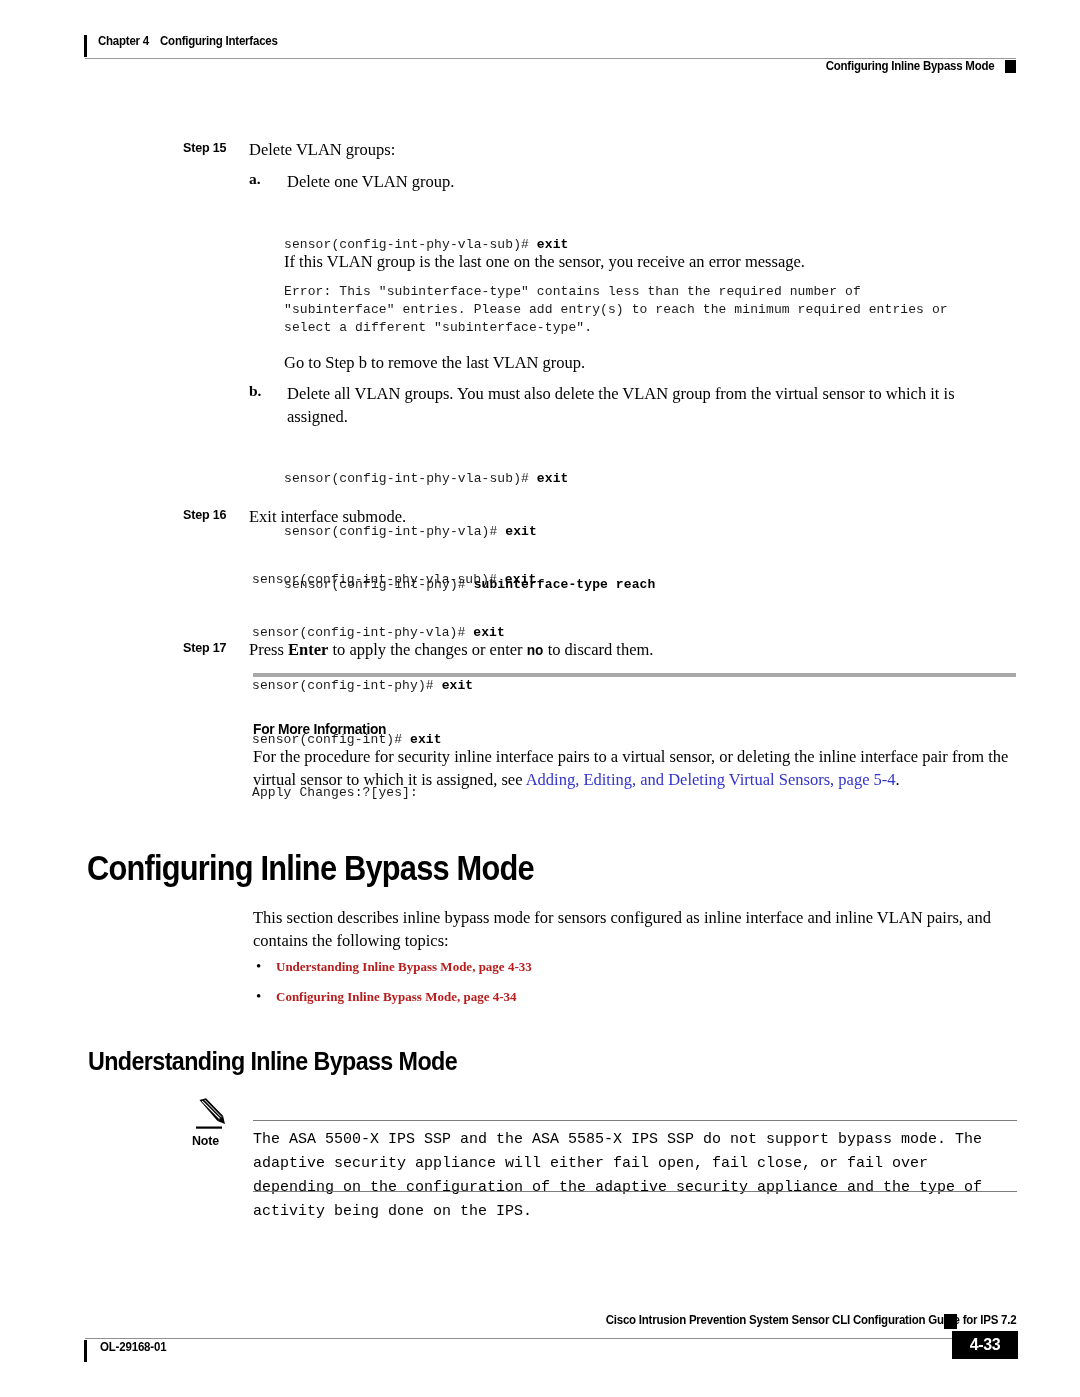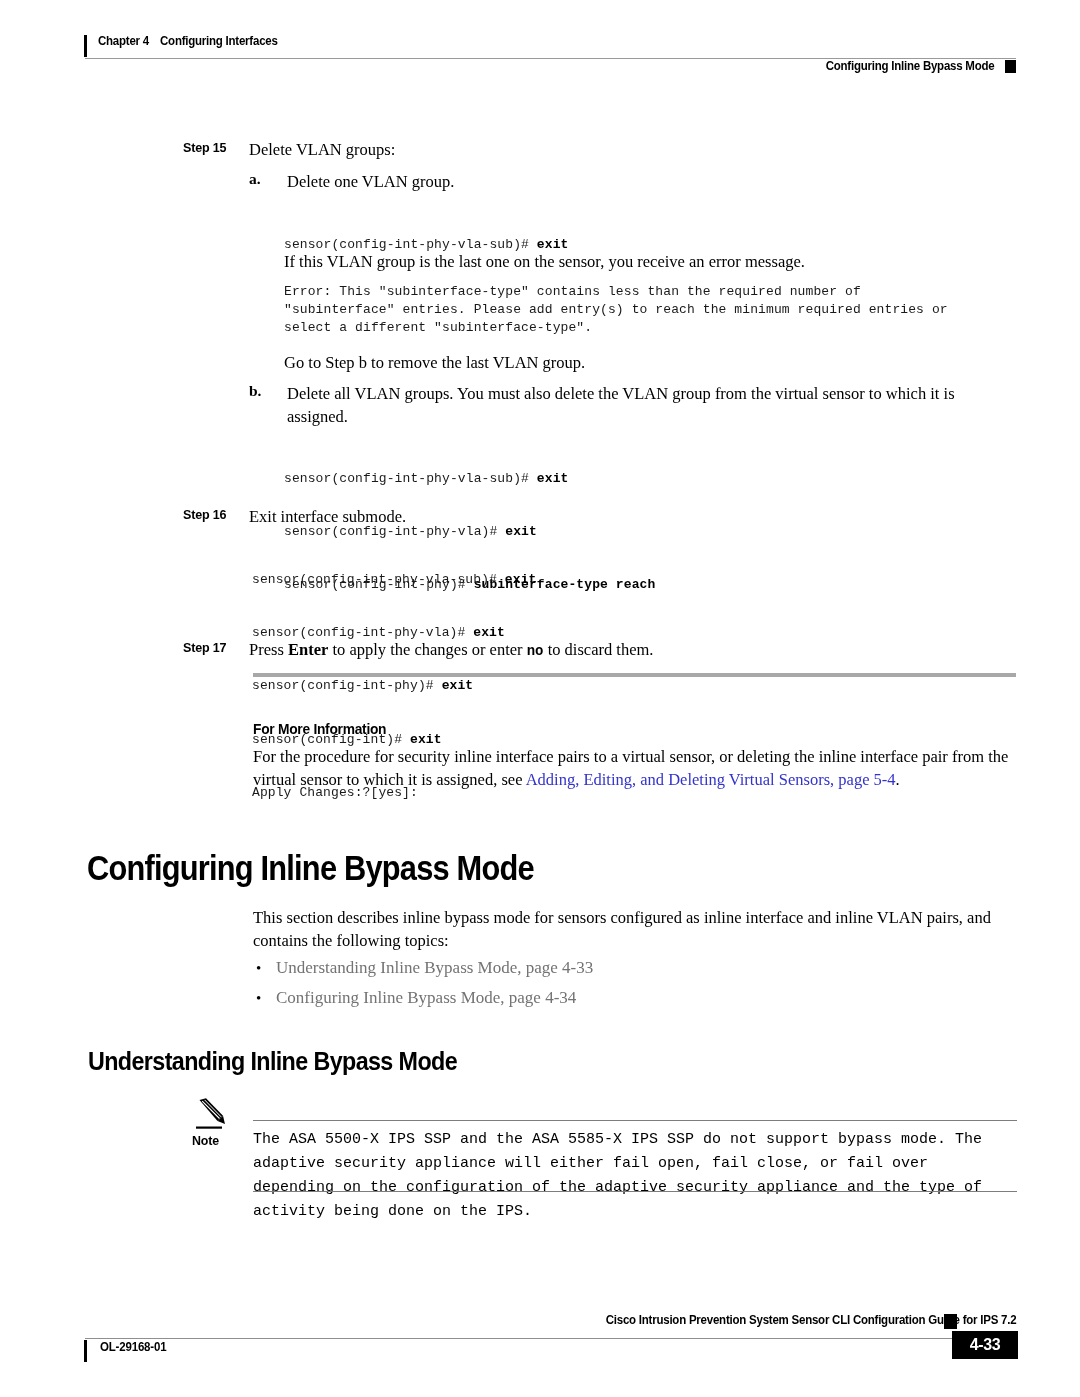--- a/index.html
+++ b/index.html
@@ -202,22 +202,23 @@
     align-items: baseline;
   }
   .bullet-dot {
     width: 20px;
     flex: 0 0 20px;
     font-size: 15px;
     color: #000;
   }
   .bullet-link {
     font-family: "Liberation Serif", serif;
-    font-size: 17px;
-    color: #737373;
+    font-size: 13px;
+    color: #b91c1c;
+    font-weight: bold;
   }
   .xref { color: #3333cc; }
 
   
   .note-icon {
     position: absolute;
     left: 196px;
     top: 1098px;
     width: 36px;
     height: 32px;

